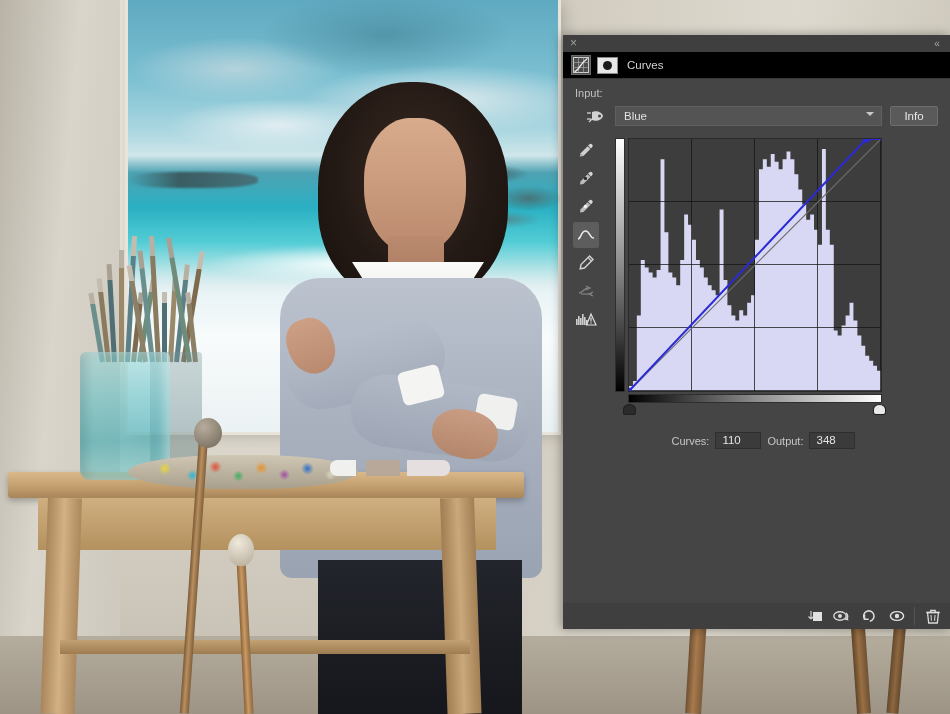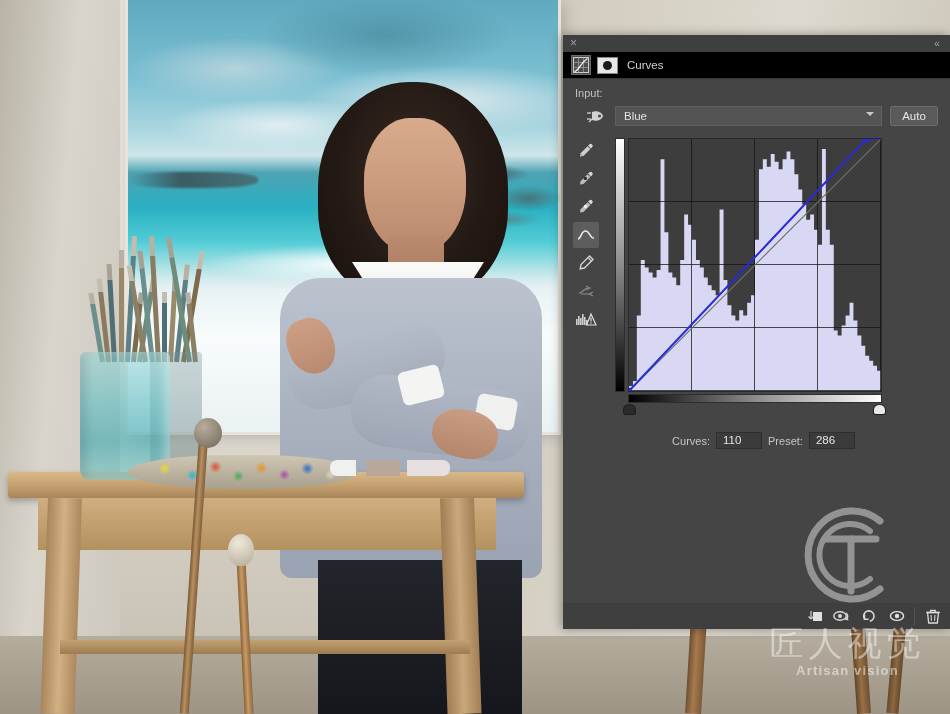--- a/index.html
+++ b/index.html
@@ -695,21 +695,21 @@
           <circle cx="13.5" cy="7" r="1.6" fill="#4a4a4a"></circle>
           <line x1="1" y1="4" x2="5" y2="4" stroke="#d2d2d2" stroke-width="1.3"></line>
           <line x1="1" y1="10" x2="5" y2="10" stroke="#d2d2d2" stroke-width="1.3"></line>
           <path d="M3 13 L6 10" stroke="#d2d2d2" stroke-width="1.3" fill="none"></path>
         </svg>
       </div>
       <div class="select">
         <span>Blue</span>
         <span class="chev"></span>
       </div>
-      <div class="auto-btn">Auto</div>
+      <div class="auto-btn">Info</div>
     </div>
 
     <div class="curve-area">
 
       <div class="tool-col">
         <div class="tool-btn">
           <svg width="18" height="18" viewBox="0 0 18 18">
             <path d="M12.5 2.2 a2 2 0 0 1 2.8 2.8 l-1.4 1.4 -2.8-2.8 z" fill="#d6d6d6"></path>
             <path d="M10.6 4.2 l2.8 2.8 -7 7 -3.4 0.6 0.6-3.4 z" fill="#cfcfcf"></path>
             <path d="M4 12.4 l1.2 1.2" stroke="#6a6a6a" stroke-width="1"></path>
@@ -789,22 +789,22 @@
           </div>
         <div class="slider-tri tri-white">
             <i></i>
           </div>
       </div>
     </div>
 
     <div class="io-row">
       <span class="io-label">Curves:</span>
       <span class="io-field">110</span>
-      <span class="io-label">Preset:</span>
-      <span class="io-field">286</span>
+      <span class="io-label">Output:</span>
+      <span class="io-field">348</span>
     </div>
 
     <div class="panel-bottom">
       <div class="bottom-btn">
         <svg width="19" height="16" viewBox="0 0 19 16">
           <rect x="7" y="4" width="9" height="9" fill="#e2e2e2"></rect>
           <path d="M5 3 L5 11 M5 11 L2.5 8.5 M5 11 L7.5 8.5" stroke="#d0d0d0" stroke-width="1.2" fill="none"></path>
         </svg>
       </div>
       <div class="bottom-btn">
@@ -833,24 +833,14 @@
           <path d="M3.5 4.5 L14.5 4.5 L13.3 15 L4.7 15 Z" fill="none" stroke="#dcdcdc" stroke-width="1.3"></path>
           <line x1="2.2" y1="4.5" x2="15.8" y2="4.5" stroke="#dcdcdc" stroke-width="1.4"></line>
           <path d="M6.8 4.5 L6.8 2.4 L11.2 2.4 L11.2 4.5" fill="none" stroke="#dcdcdc" stroke-width="1.3"></path>
           <line x1="7" y1="7" x2="7.4" y2="12.8" stroke="#dcdcdc" stroke-width="1"></line>
           <line x1="11" y1="7" x2="10.6" y2="12.8" stroke="#dcdcdc" stroke-width="1"></line>
         </svg>
       </div>
     </div>
   </div>
 
-  <div id="watermark">
-    <svg class="wm-logo" viewBox="0 0 120 120">
-      <path d="M100 26 A44 44 0 1 0 100 94" fill="none" stroke="#ffffff" stroke-width="7" stroke-linecap="round"></path>
-      <path d="M90 36 A31 31 0 1 0 90 84" fill="none" stroke="#ffffff" stroke-width="6" stroke-linecap="round"></path>
-      <line x1="46" y1="44" x2="96" y2="44" stroke="#ffffff" stroke-width="7" stroke-linecap="round"></line>
-      <line x1="71" y1="44" x2="71" y2="96" stroke="#ffffff" stroke-width="7" stroke-linecap="round"></line>
-    </svg>
-    <div class="wm-cn">匠人视觉</div>
-    <div class="wm-en">Artisan vision</div>
-  </div>
 
 </div>
 
 </body></html>

